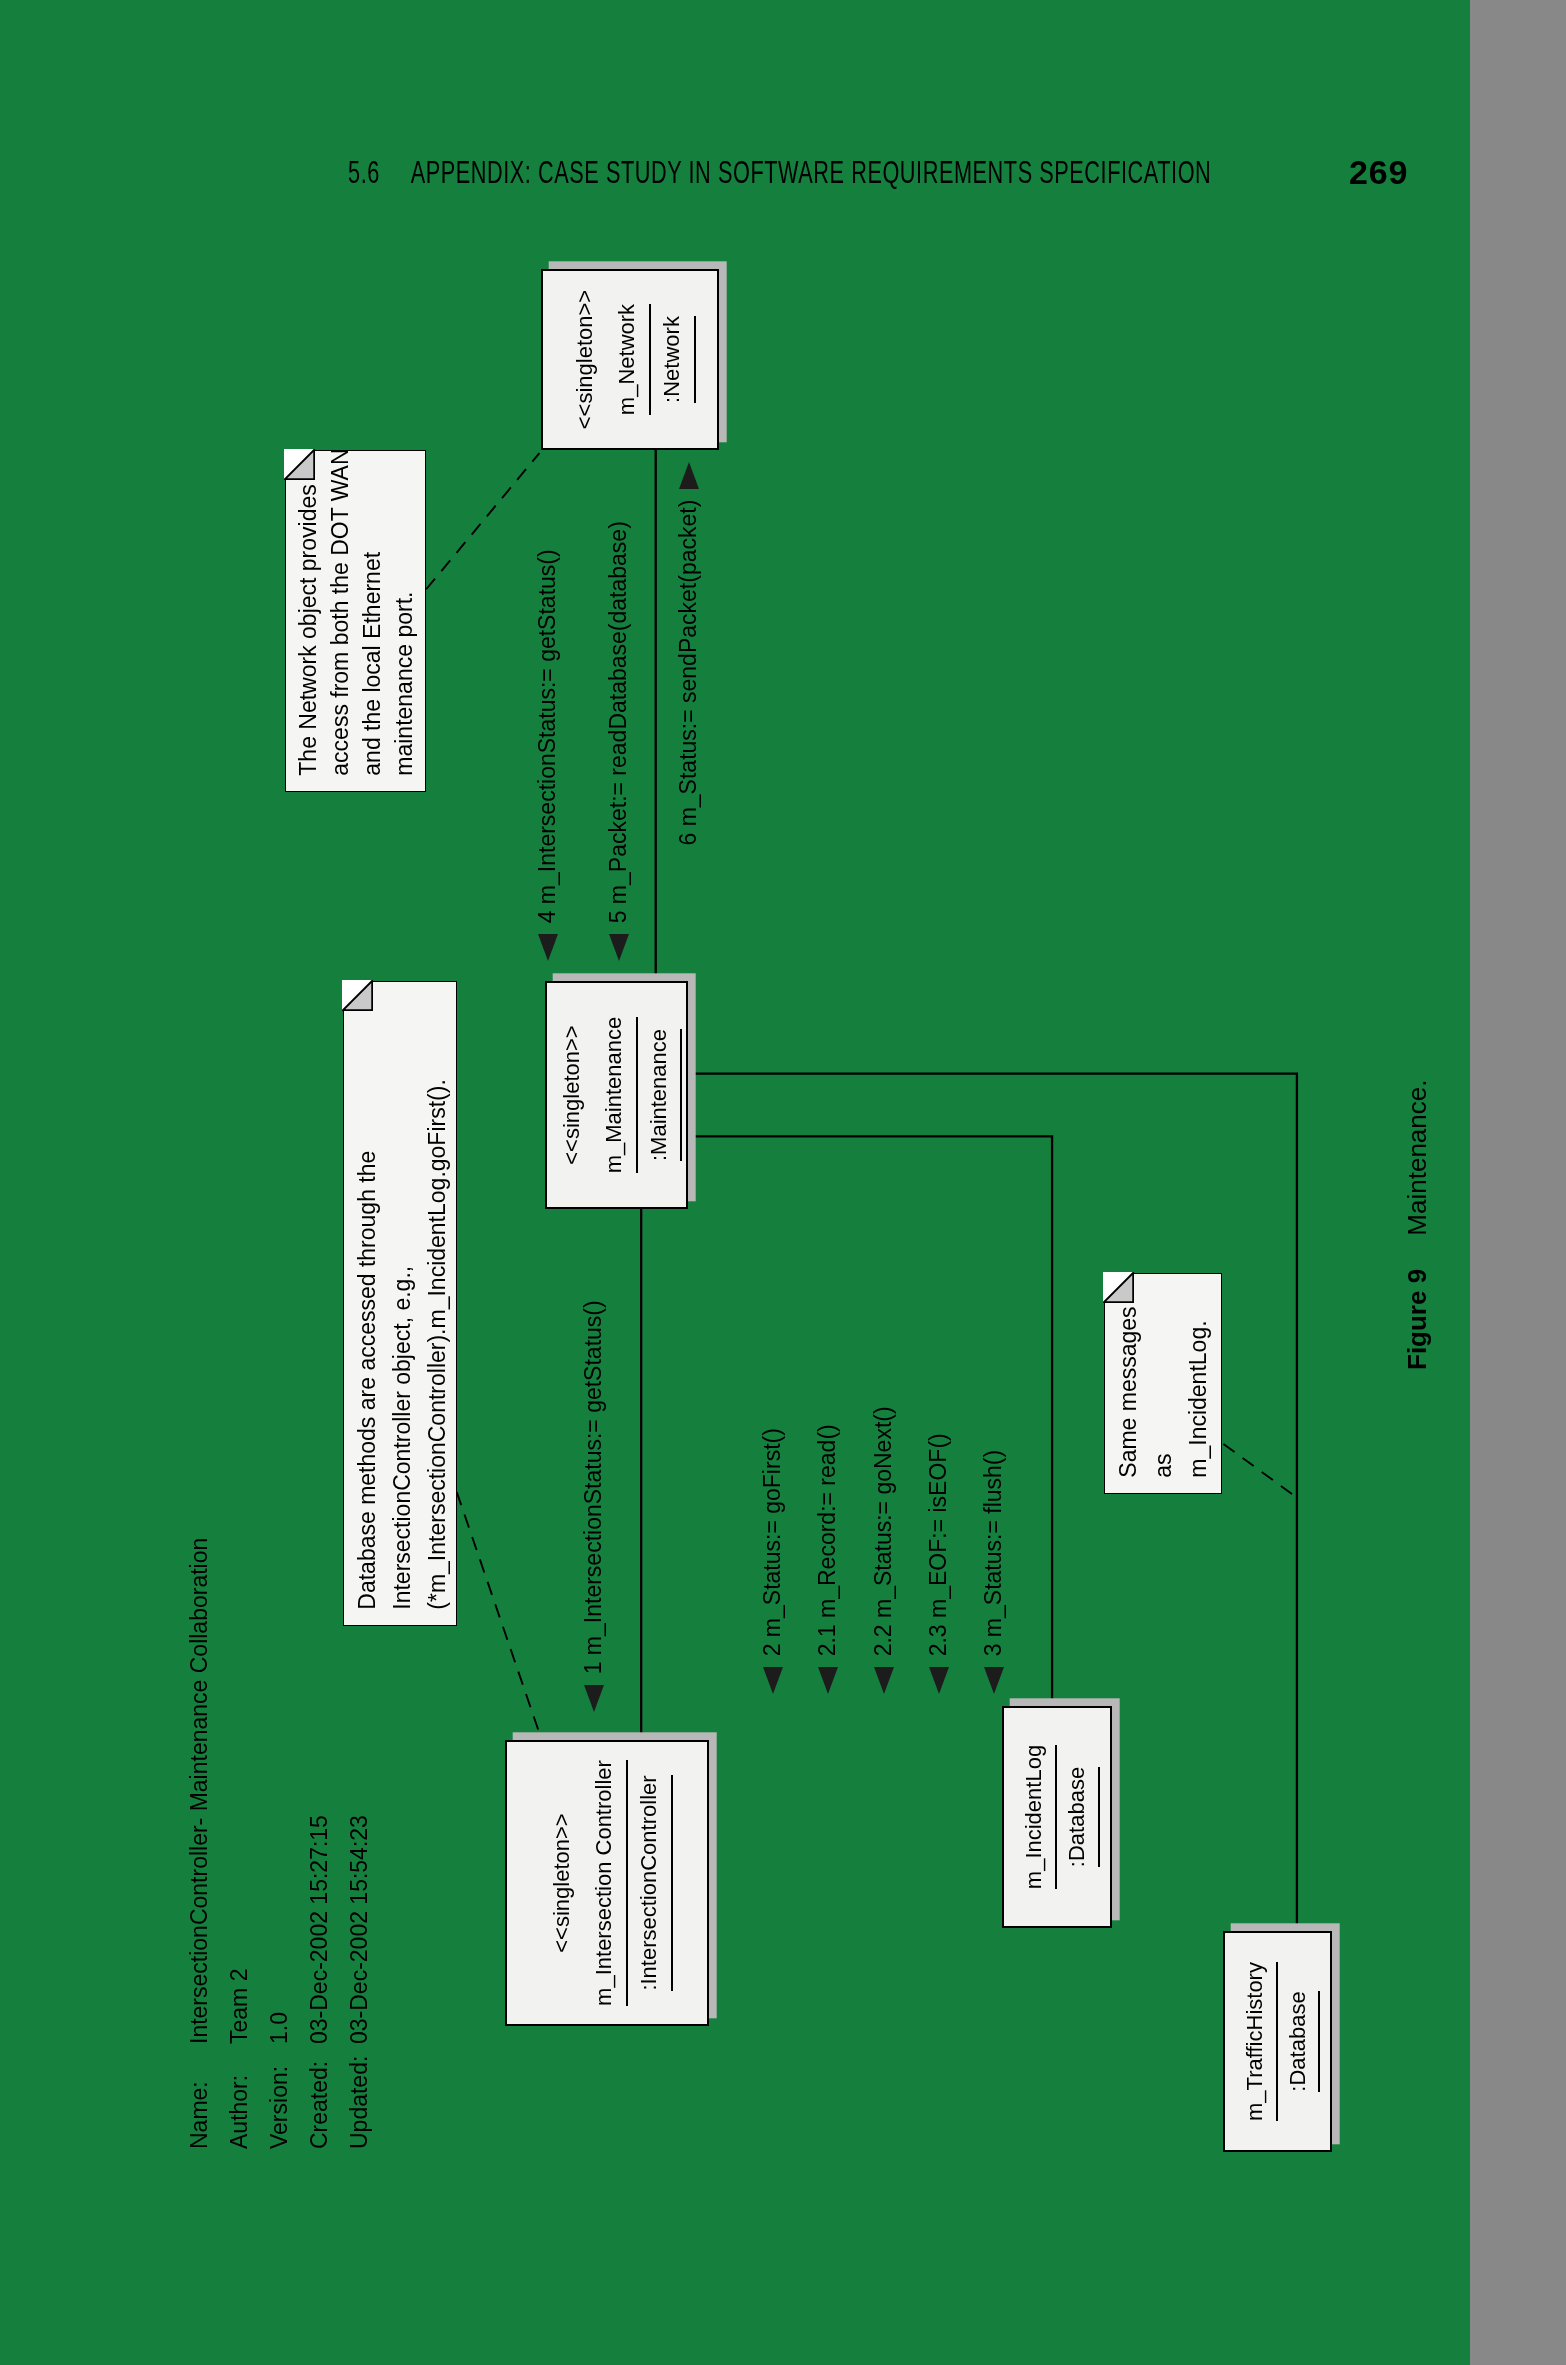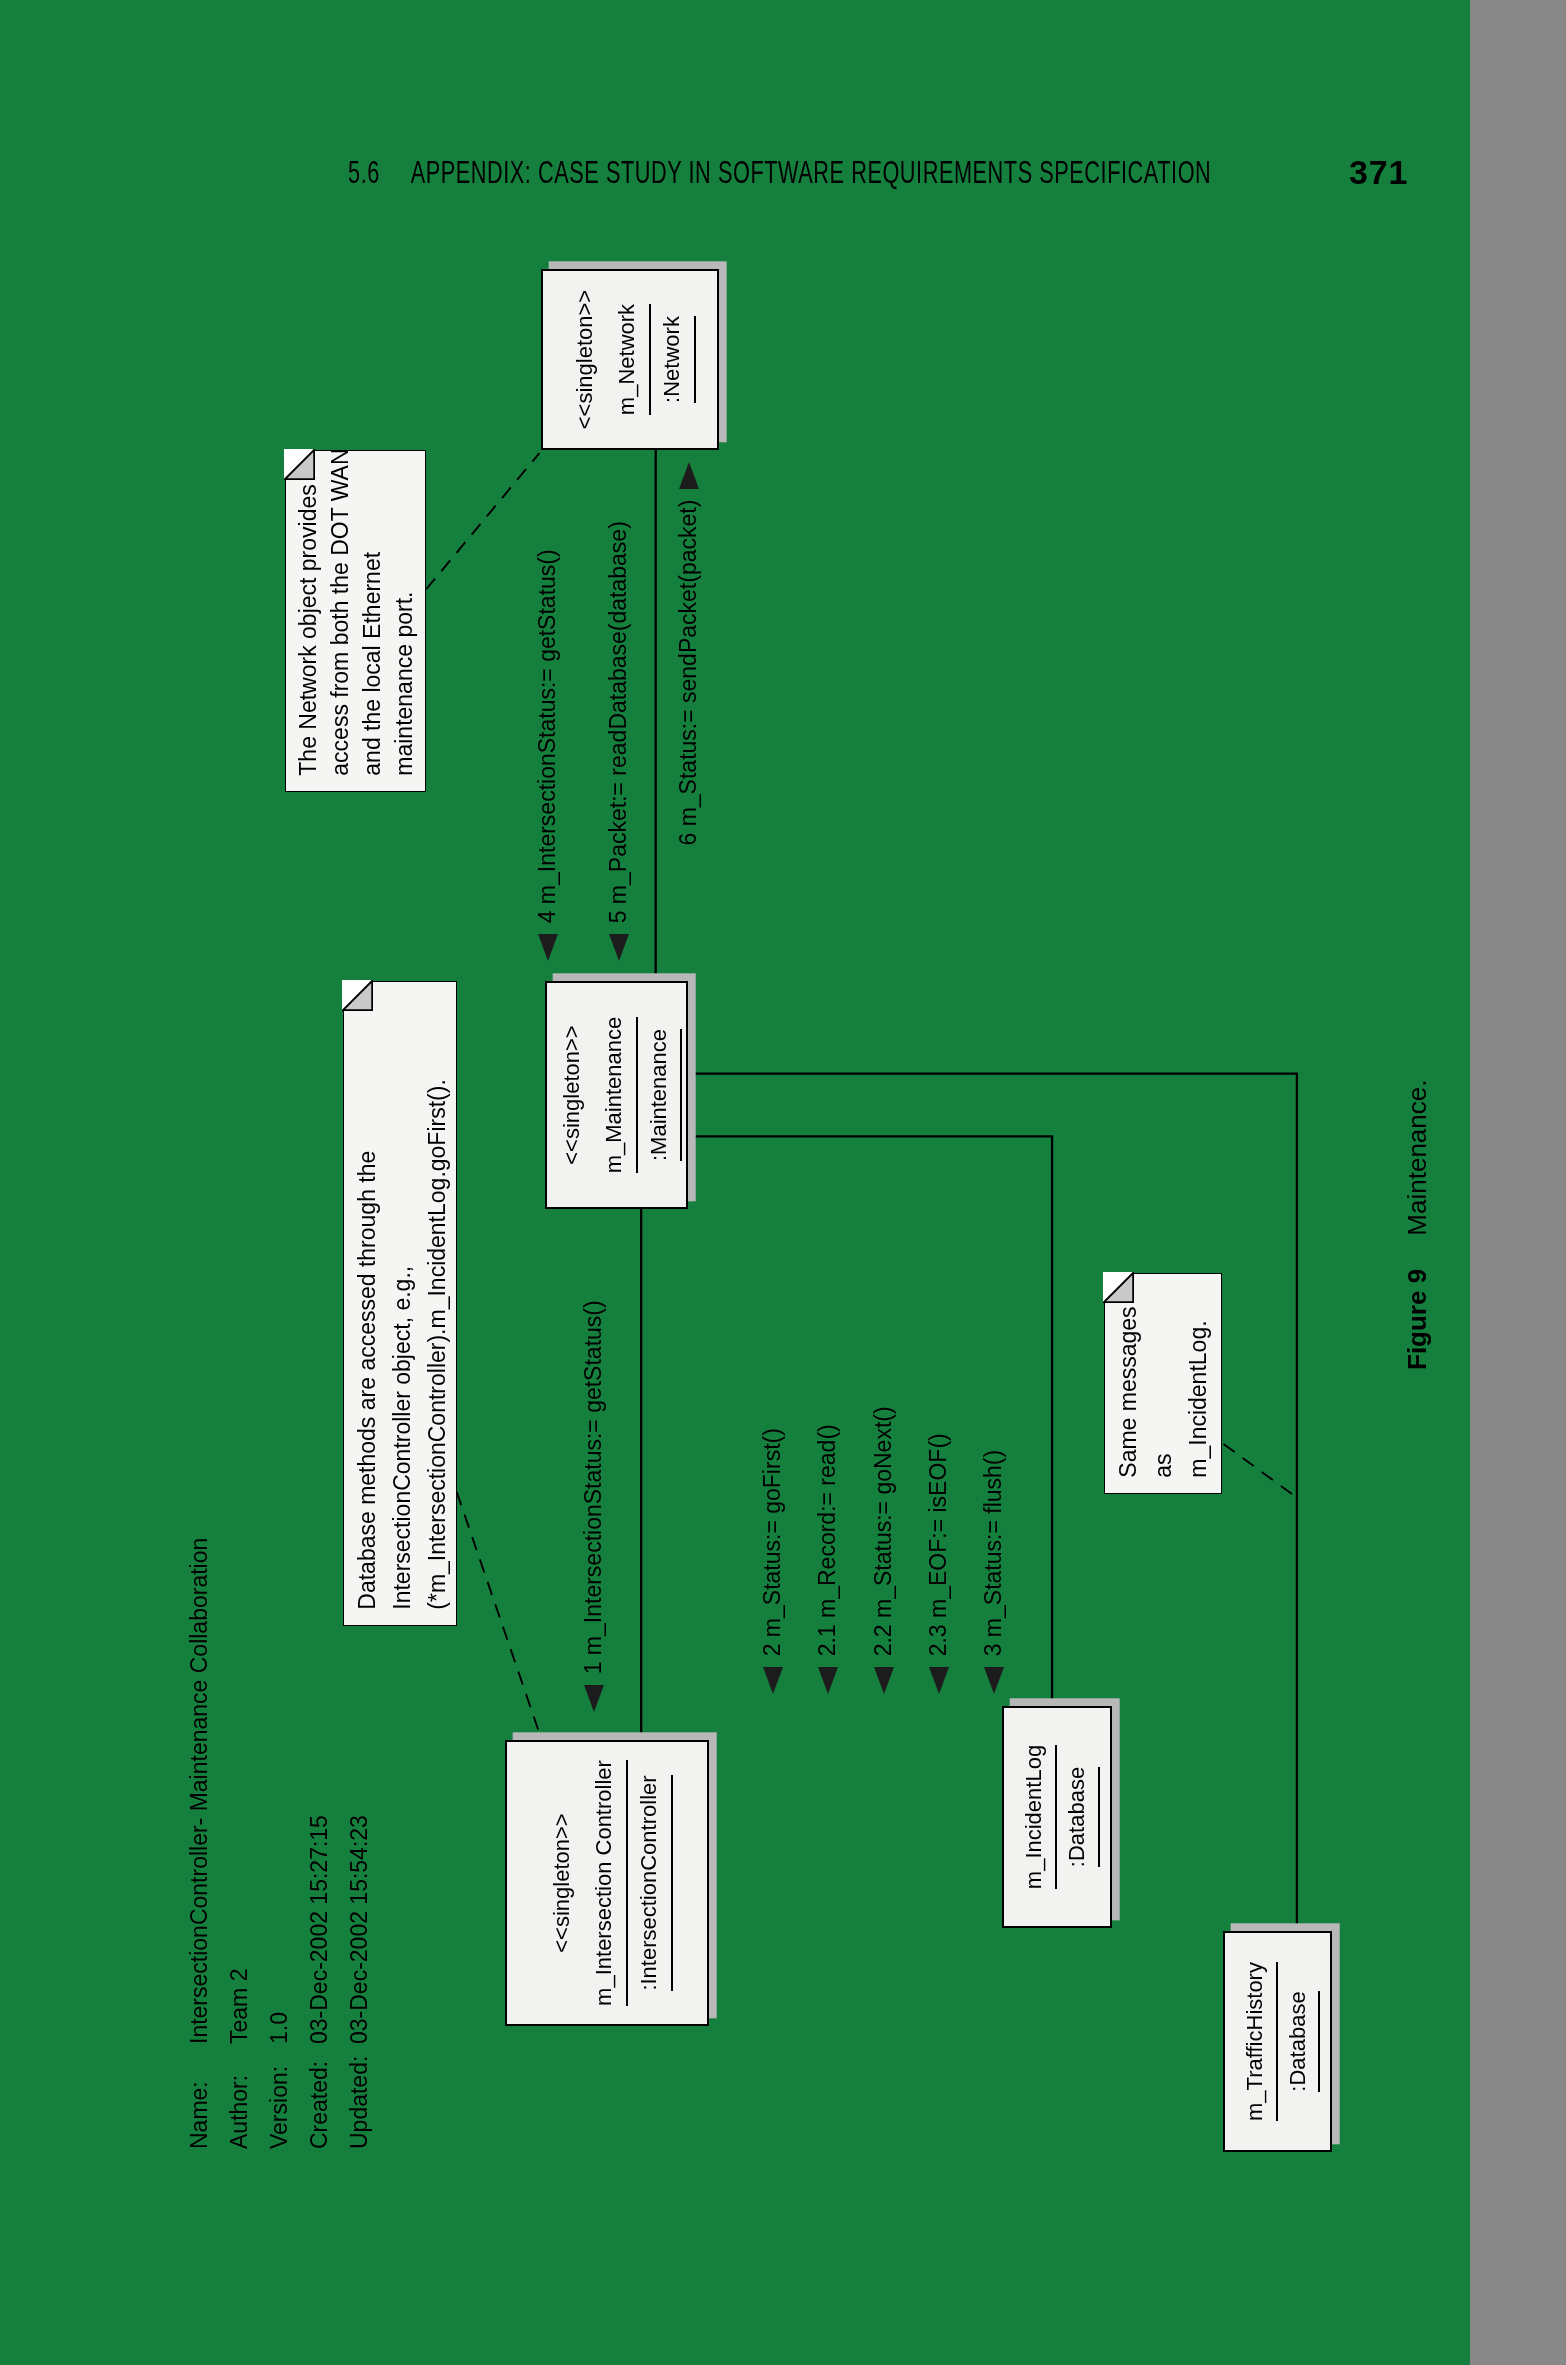--- a/index.html
+++ b/index.html
@@ -78,21 +78,21 @@
 </style>
 </head>
 <body>
 
 <div class="page">
 
   <div class="hdr">
     <span class="hnum">5.6</span>
     <span>APPENDIX: CASE STUDY IN SOFTWARE REQUIREMENTS SPECIFICATION</span>
   </div>
-  <div class="pagenum">371</div>
+  <div class="pagenum">269</div>
 
   <div class="landscape">
 
     <svg class="lsvg" width="2366" height="1567" viewBox="0 0 3092 2048">
       <line x1="1810" y1="857" x2="2505" y2="857" stroke="#000" stroke-width="3"></line>
       <line x1="819" y1="838" x2="1512" y2="838" stroke="#000" stroke-width="3"></line>
       <polyline points="1607,899 1607,1375 862,1375" fill="none" stroke="#000" stroke-width="3"></polyline>
       <polyline points="1689,899 1689,1695 569,1695" fill="none" stroke="#000" stroke-width="3"></polyline>
       <line x1="2322" y1="557" x2="2500" y2="705" stroke="#000" stroke-width="2.5" stroke-dasharray="18 13"></line>
       <line x1="1142" y1="597" x2="824" y2="706" stroke="#000" stroke-width="2.5" stroke-dasharray="18 13"></line>

